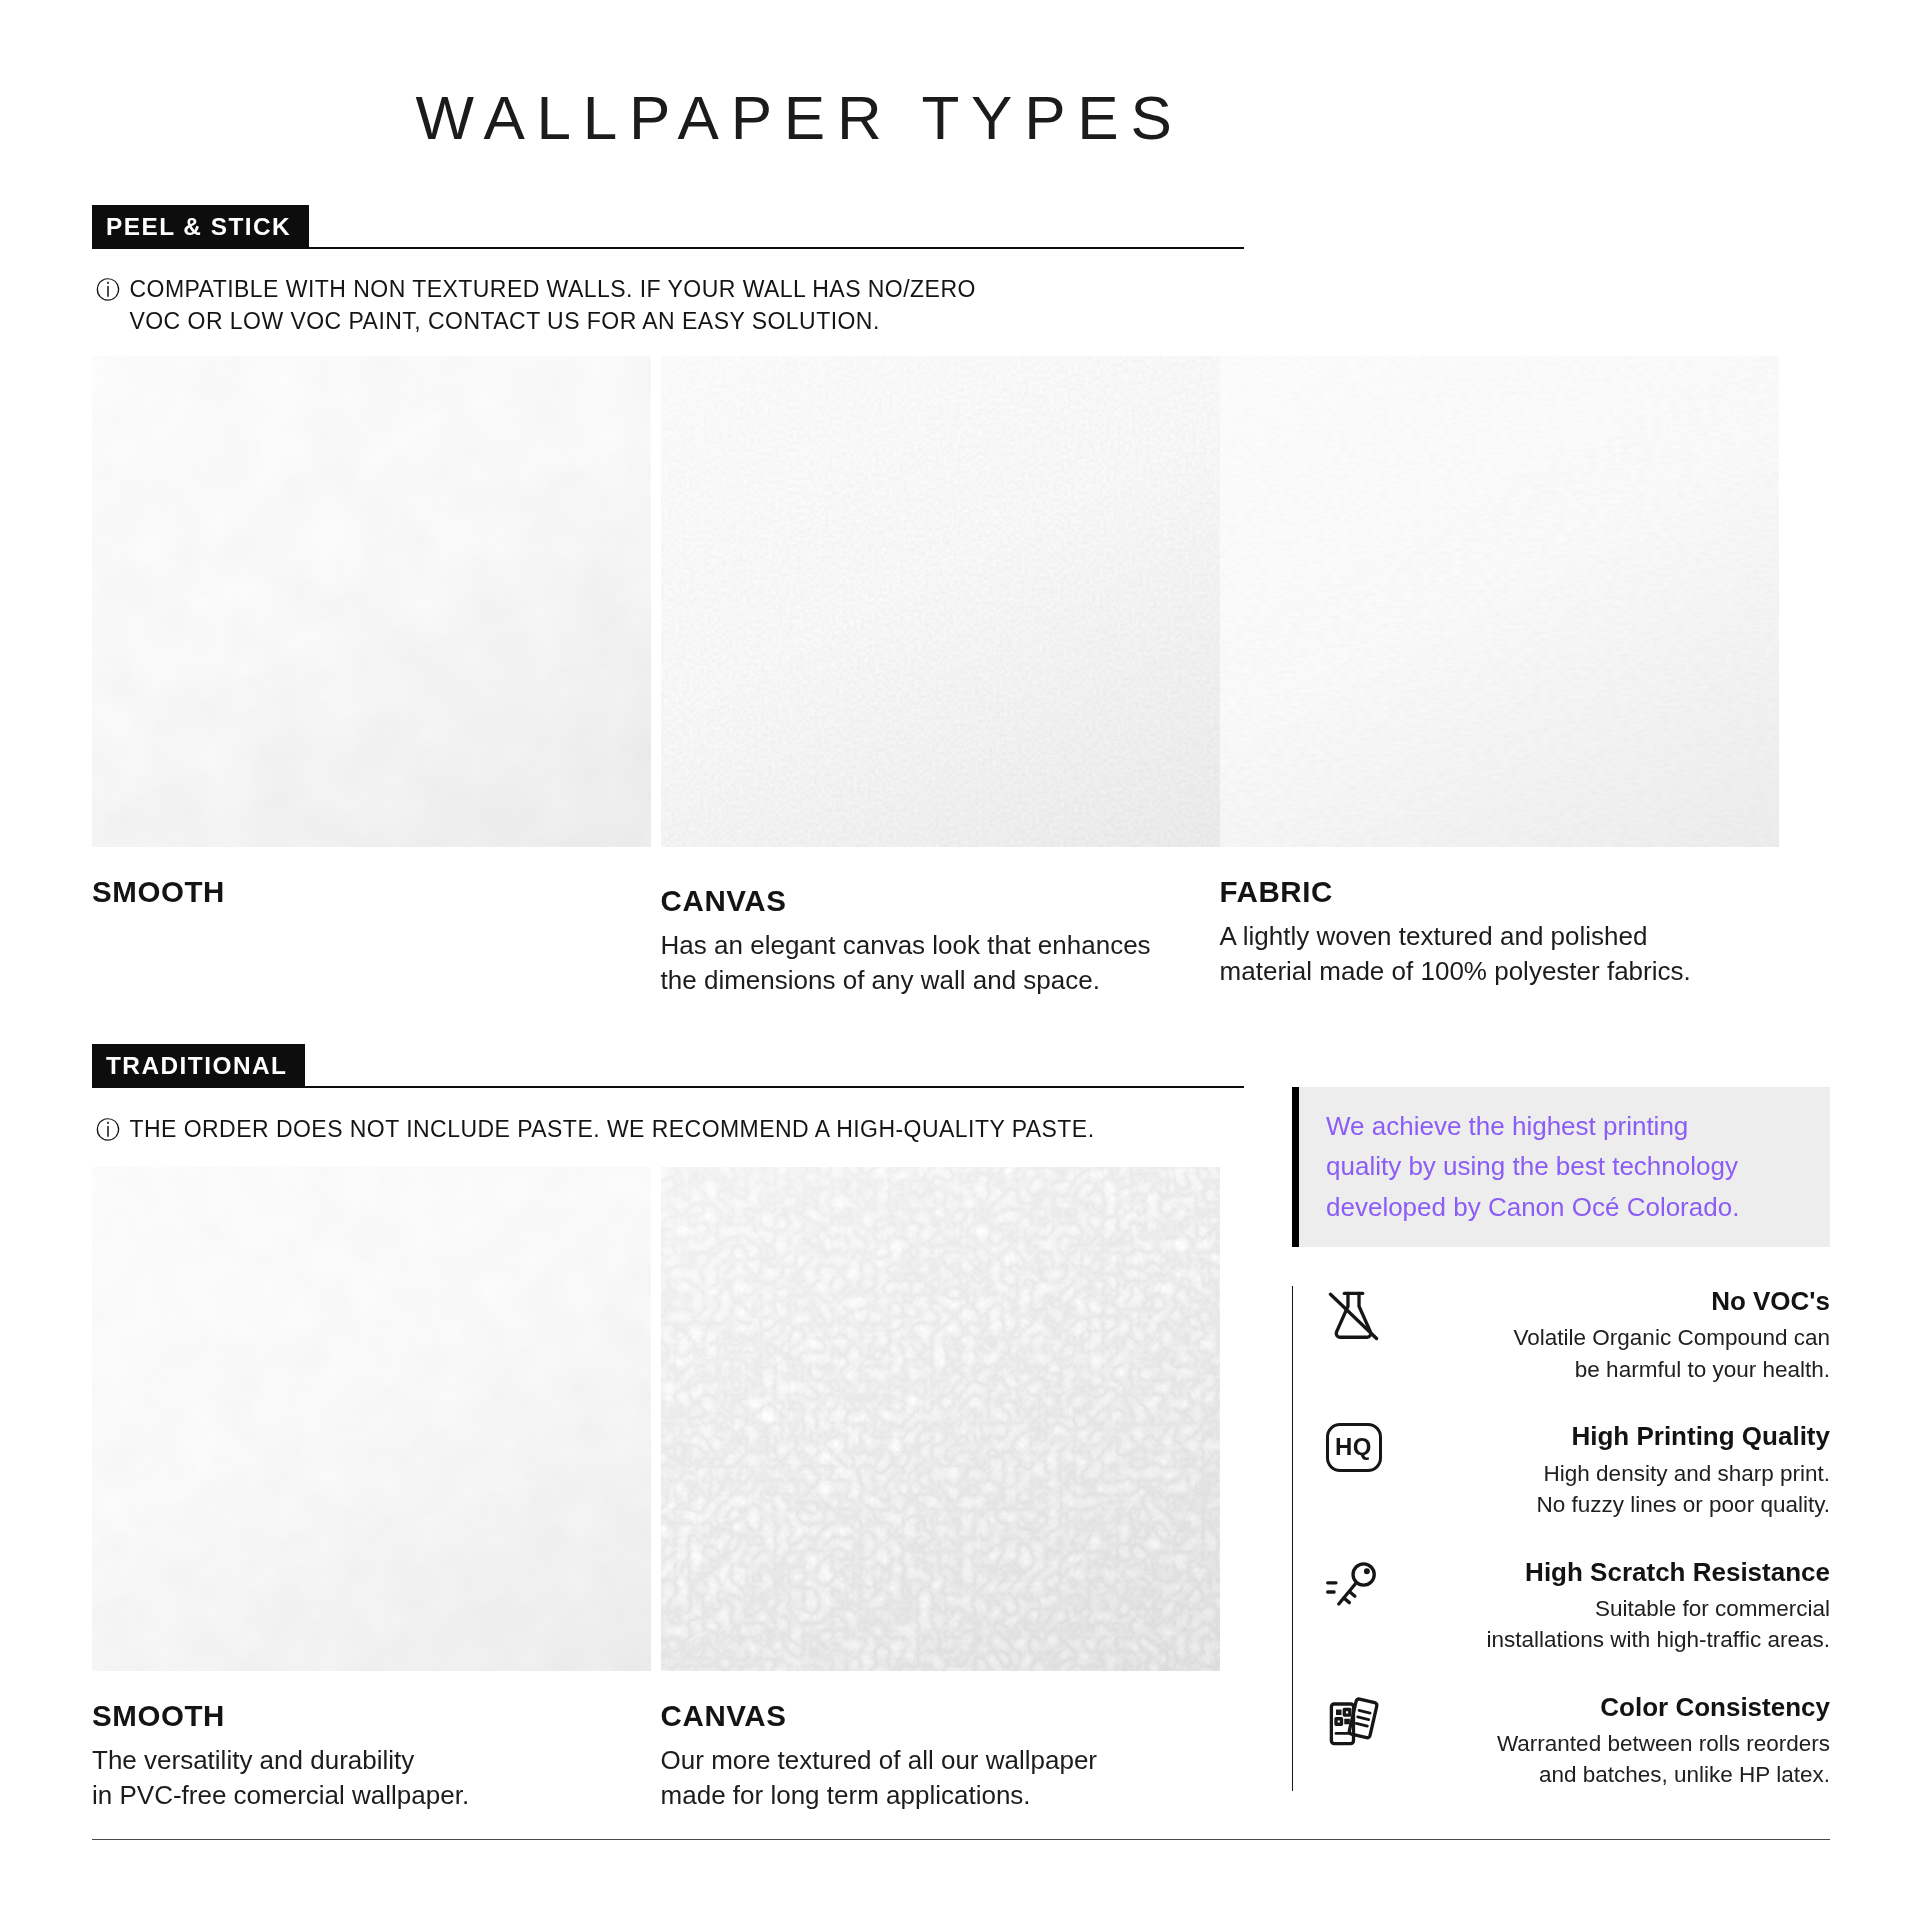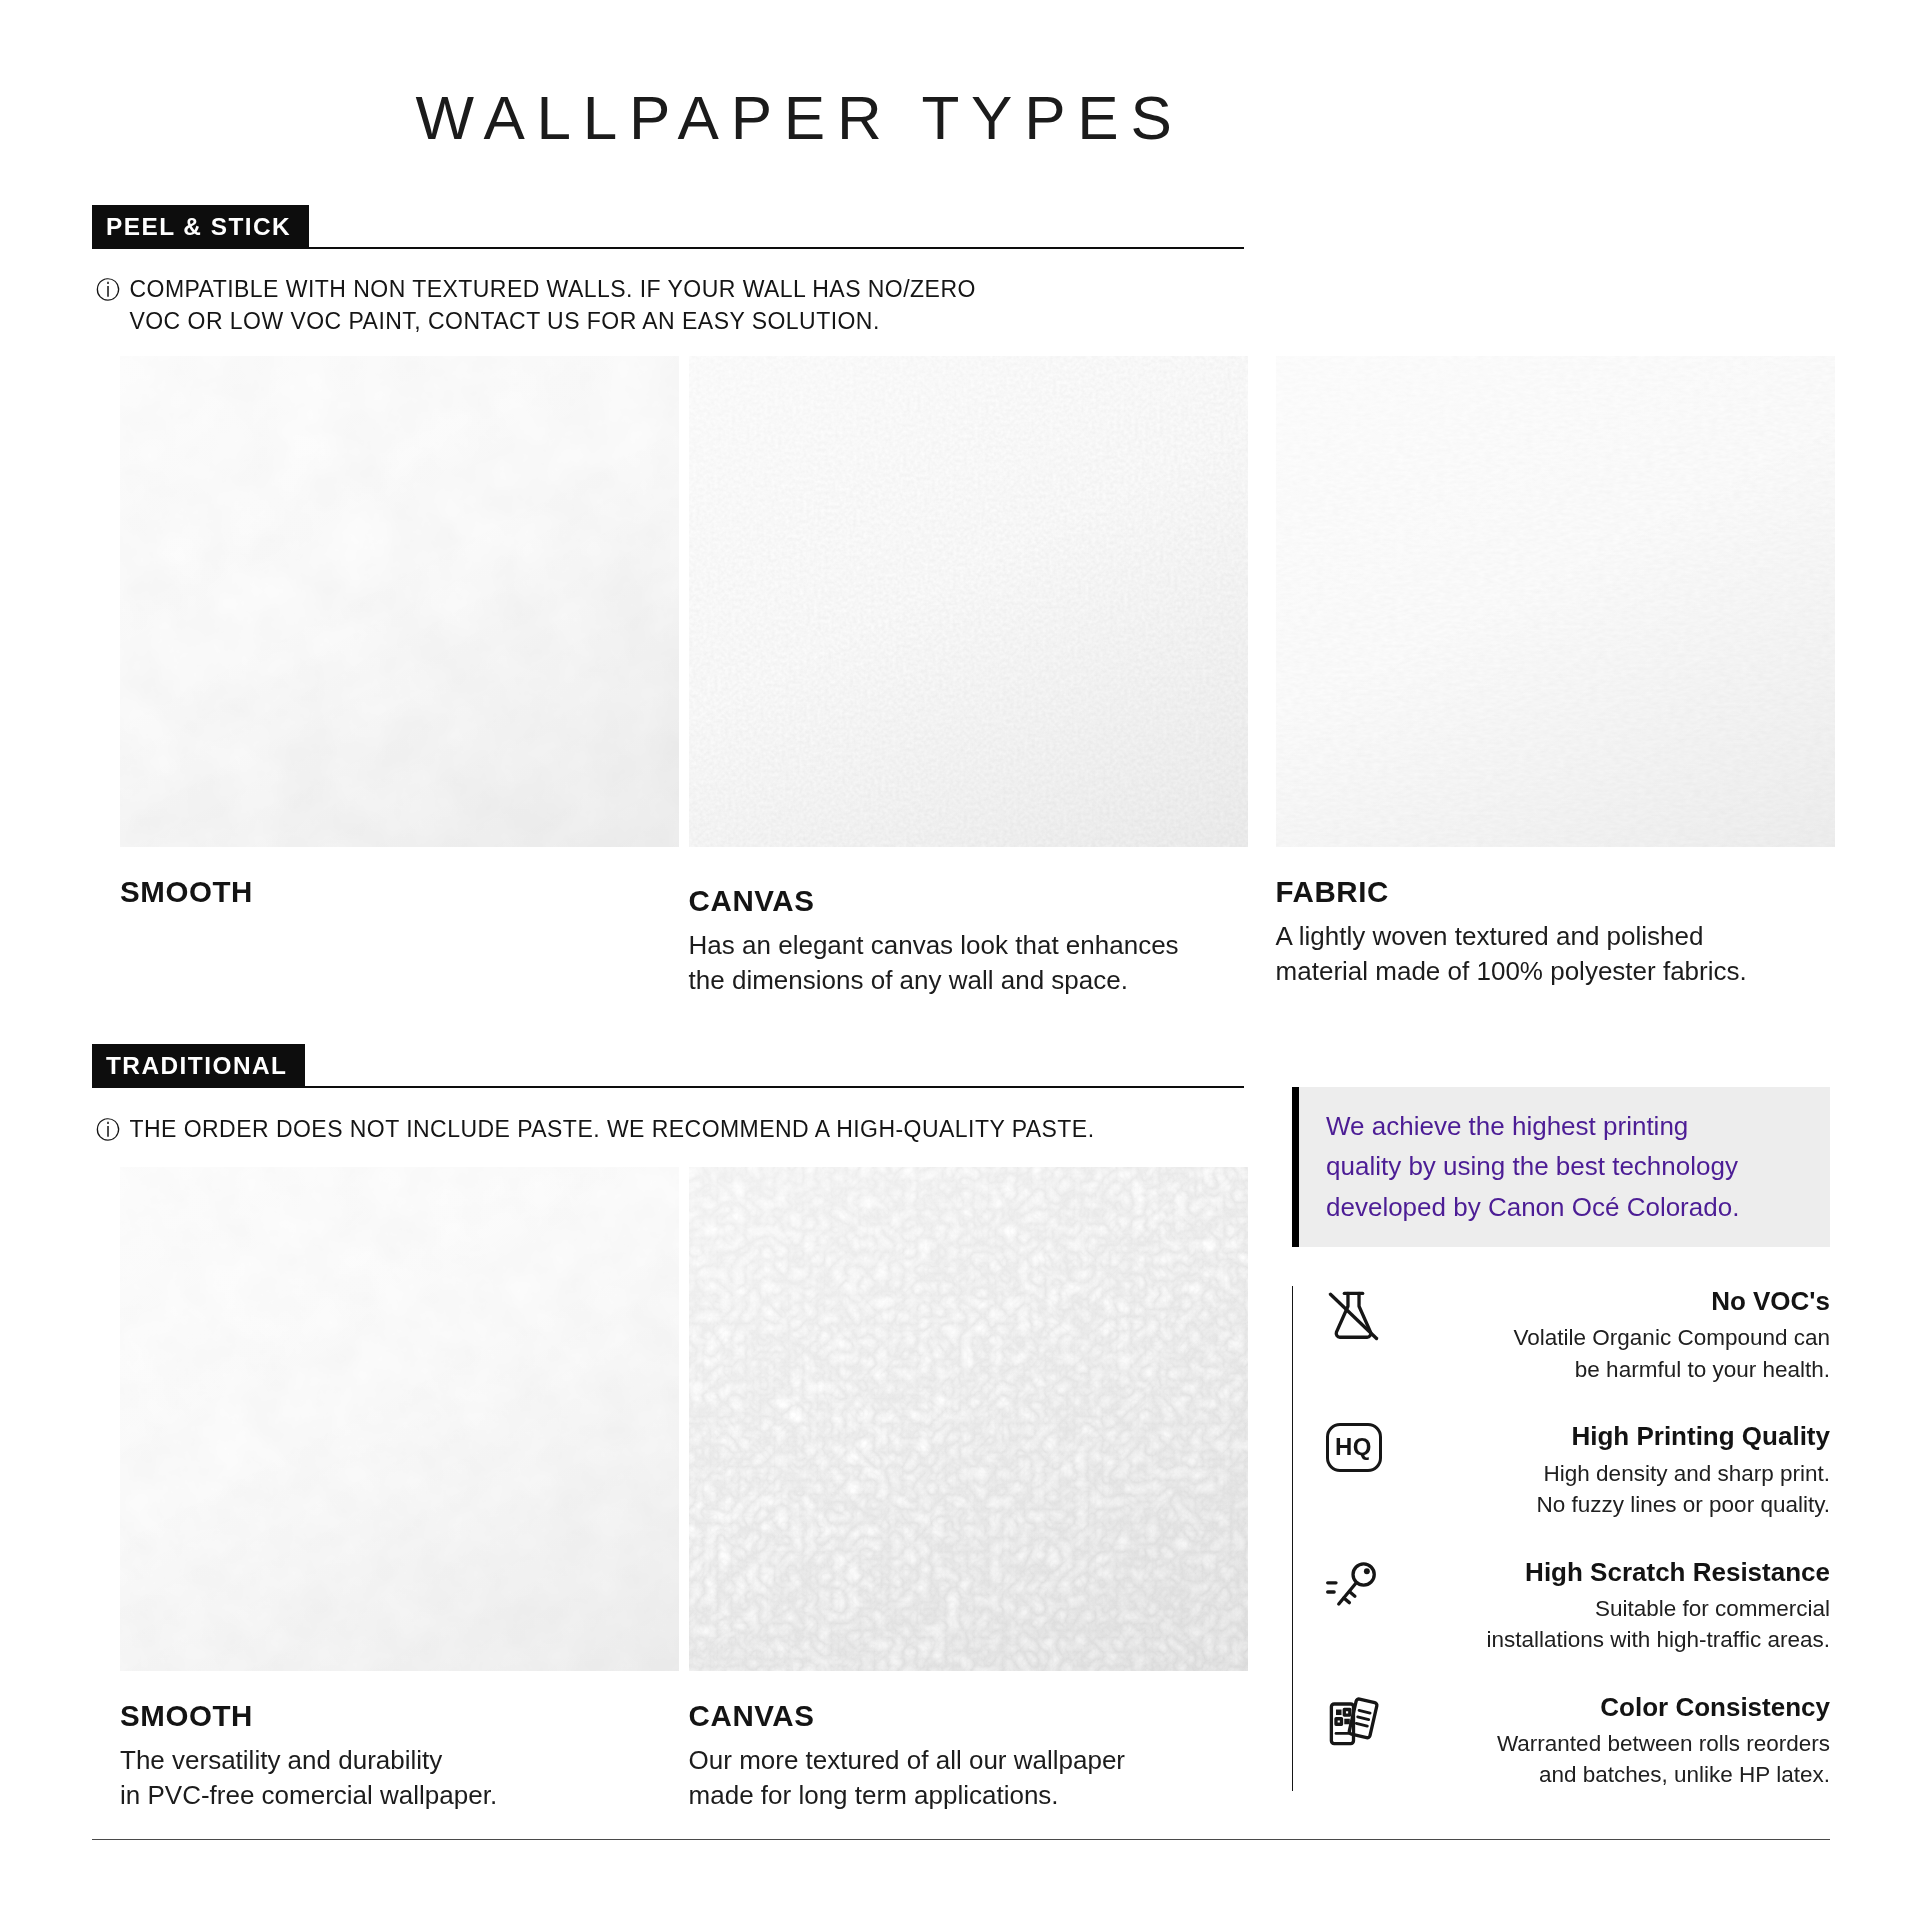--- a/index.html
+++ b/index.html
@@ -24,38 +24,38 @@
   }
   .sec-line { flex:1; border-bottom:2.6px solid #0d0d0d; }
 
   
   .note { display:flex; gap:9px; font-size:23px; letter-spacing:0.02em; color:#151515; }
   .info-glyph { line-height:1.40; font-size:24px; }
   .note-text { white-space:pre-line; line-height:1.40; }
 
   
   .swatch-row { display:flex; }
-  .swatch-col { width:559px;margin-left:28px; }
+  .swatch-col { width:559px; }
   .gap-s { margin-left:9.6px; }
   .gap-l { }
   .swatch { height:491px; background:#f3f3f3; position:relative; overflow:hidden; }
   .swatch.tall { height:504px; }
   .swatch svg { position:absolute; left:0; top:0; width:100%; height:100%; }
   .swatch::after {
     content:""; position:absolute; left:0; top:0; right:0; bottom:0;
     background:linear-gradient(152deg, rgba(255,255,255,0.38), rgba(255,255,255,0) 45%, rgba(0,0,0,0.055));
   }
   .swatch-name { font-size:29.5px; font-weight:700; letter-spacing:0.02em; margin-top:28px; color:#141414; }
   .swatch-desc { font-size:26px; line-height:1.32; margin-top:10.3px; white-space:pre-line; color:#1c1c1c; }
 
   
   .callout {
     background:#ededed; border-left:7px solid #000000;
     padding:19px 27px 20.5px 27px; font-size:26px; line-height:1.55;
-    white-space:pre-line; color:#4c1d95;
+    white-space:pre-line; color:#8b5cf6;
   }
   .features { margin-top:39px; border-left:1.9px solid #161616; padding-left:29.5px; }
   .feature { display:flex; gap:20.5px; margin-bottom:36px; }
   .feature:last-child { margin-bottom:0; }
   .f-icon { width:62px; flex:0 0 62px; display:flex; justify-content:center; align-items:flex-start; }
   .f-body { flex:1; min-width:0;text-align:right; }
   .f-title { font-size:26px; font-weight:700; color:#131313; }
   .f-desc { font-size:22.5px; line-height:1.40; margin-top:5.1px; white-space:pre-line; color:#202020; }
   .hq-badge {
     width:56px; height:49px; border:3.9px solid #161616; border-radius:14px;

